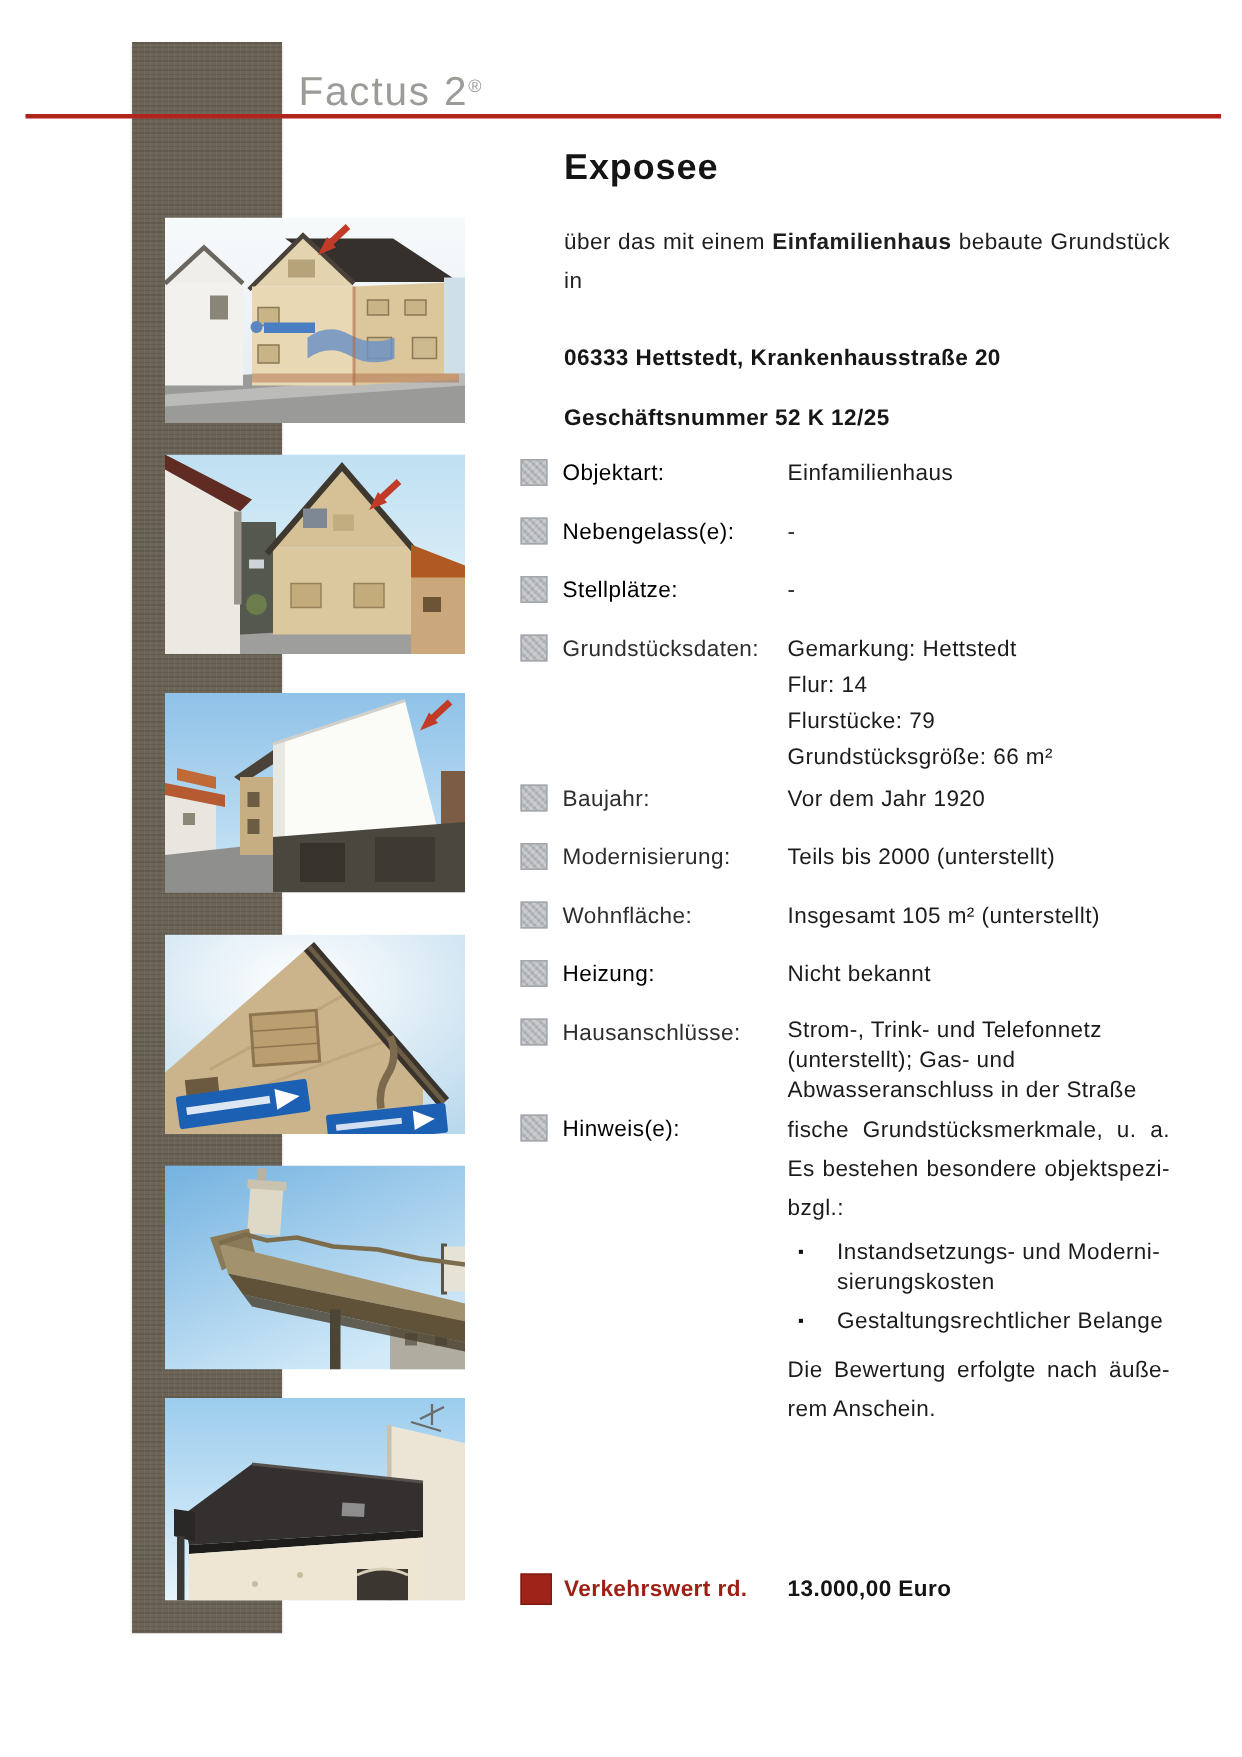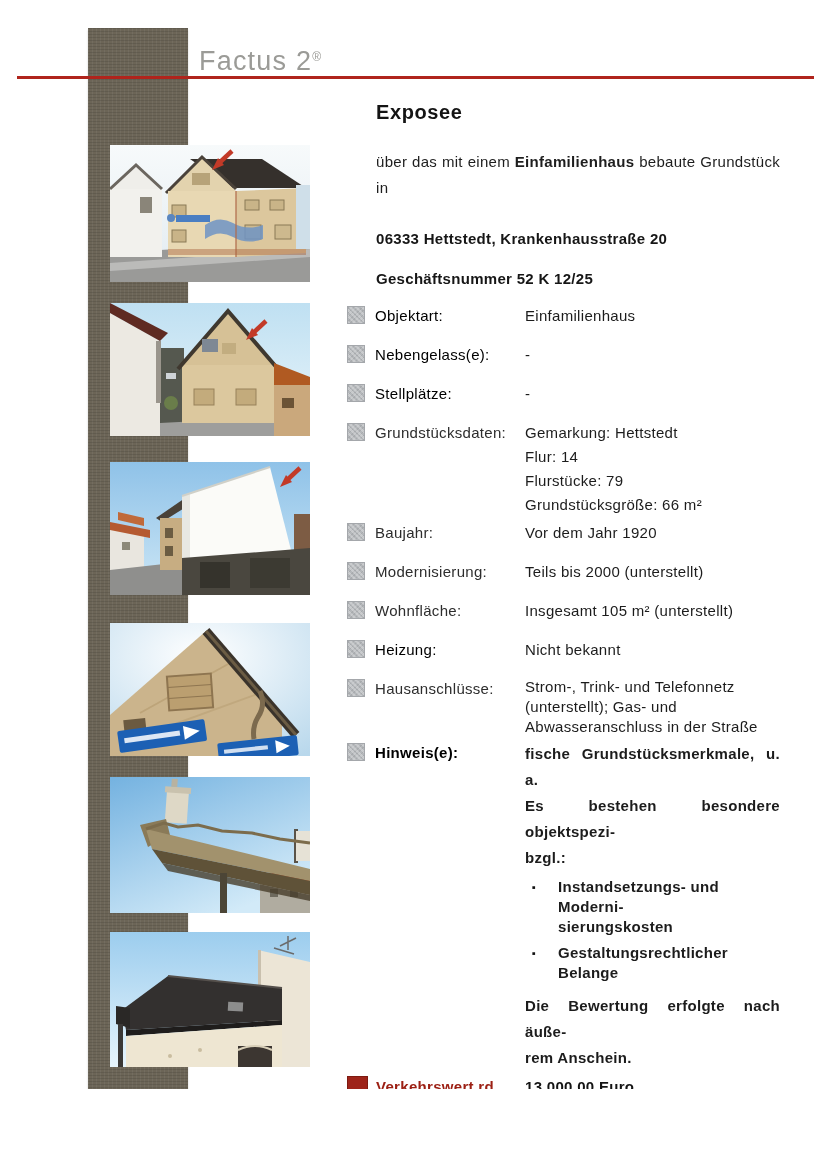--- a/index.html
+++ b/index.html
@@ -26,21 +26,21 @@
   
   .photo{position:absolute;left:110px;width:200px;z-index:3;font-size:0;line-height:0;}
   .p1{top:145px;height:137px;}  .p2{top:303px;height:133px;}
   .p3{top:462px;height:133px;}  .p4{top:623px;height:133px;}
   .p5{top:777px;height:136px;}  .p6{top:932px;height:135px;}
 
   
   .content{position:absolute;left:347px;top:99px;width:433px;z-index:4;
            font-size:15px;letter-spacing:.3px;}
   .doc-head{margin-left:29px;}
-  .title{font-size:20px;font-weight:bold;letter-spacing:.6px;line-height:26px;margin:0 0 24px 0;color:#141414;}
+  .title{font-size:24px;font-weight:bold;letter-spacing:.6px;line-height:26px;margin:0 0 24px 0;color:#141414;}
   .intro-line{line-height:26px;}
   .jline{text-align:justify;text-align-last:justify;}
   .b{font-weight:bold;}
   .address{margin-top:26px;font-weight:bold;line-height:24px;color:#161616;}
   .case{margin-top:16px;font-weight:bold;line-height:24px;color:#161616;}
 
   
   .specs{margin-top:13px;}
   .spec-row{display:flex;align-items:flex-start;margin-bottom:15px;}
   .spec-row.ml{margin-bottom:4px;}
@@ -48,30 +48,30 @@
           background:#b5b8bb;border:1px solid #a4a7ab;
           background-image:repeating-linear-gradient(45deg, rgba(255,255,255,.28) 0 2px, rgba(255,255,255,0) 2px 4px),
                            repeating-linear-gradient(-45deg, rgba(0,0,0,.07) 0 1px, rgba(0,0,0,0) 1px 3px);}
   .spec-label{flex:0 0 150px;line-height:24px;color:#2d2d2d;}
   .spec-label.muted{color:#000000;}
   .spec-value{flex:1;line-height:24px;color:#1c1c1c;}
   .spec-value .vline{line-height:24px;}
   .spec-value.tight .vline{line-height:20px;}
 
   
-  .hinweis{font-weight:bold;}
+  .hinweis{}
   .hinweis .para .hline{line-height:26px;}
   .hinweis ul{list-style:none;margin:6px 0 0 0;padding:0;}
   .hinweis li{display:flex;margin-bottom:6px;}
   .bchar{flex:0 0 26px;padding-left:7px;line-height:20px;font-size:11px;color:#111;}
   .blines div{line-height:20px;}
   .hinweis .outro{margin-top:10px;}
 
   
-  .vw-row{position:absolute;left:347px;top:1076px;width:433px;z-index:4;display:flex;align-items:flex-start;
+  .vw-row{position:absolute;left:347px;top:1049px;width:433px;z-index:4;display:flex;align-items:flex-start;
           font-size:15px;letter-spacing:.3px;}
   .bullet-red{flex:0 0 21px;height:21px;margin:0 8px 0 0;background:#9e241a;border:1px solid #7d1a11;box-sizing:border-box;}
   .vw-label{flex:0 0 149px;font-weight:bold;color:#9c2014;line-height:22px;}
   .vw-value{flex:1;font-weight:bold;color:#141414;line-height:22px;}
 </style>
 </head>
 <body>
 
 <div class="page">
 

